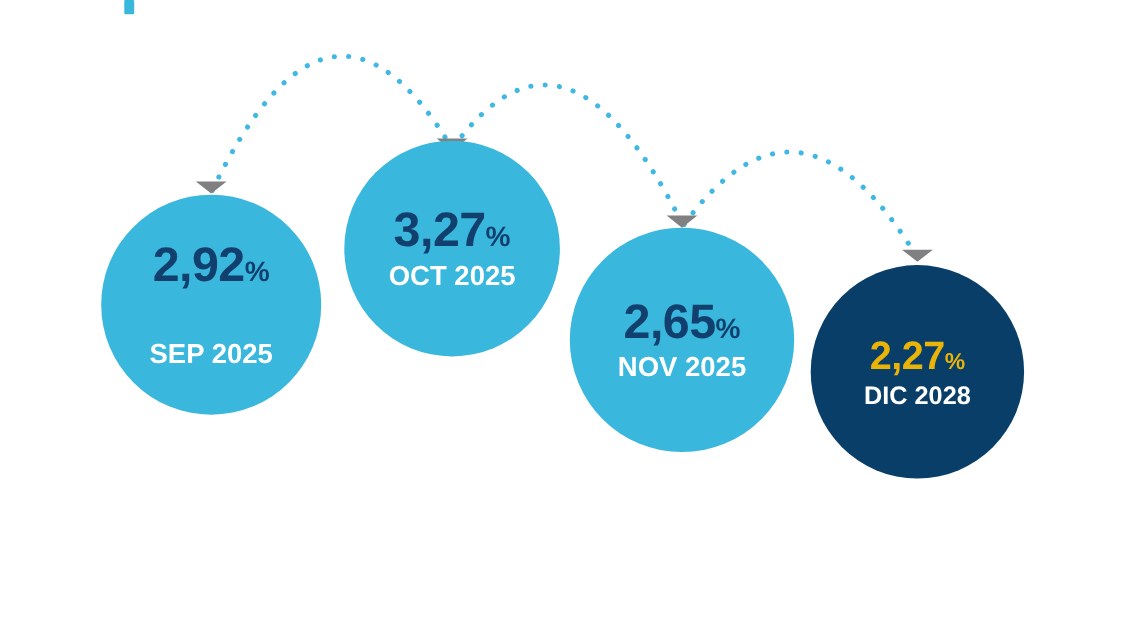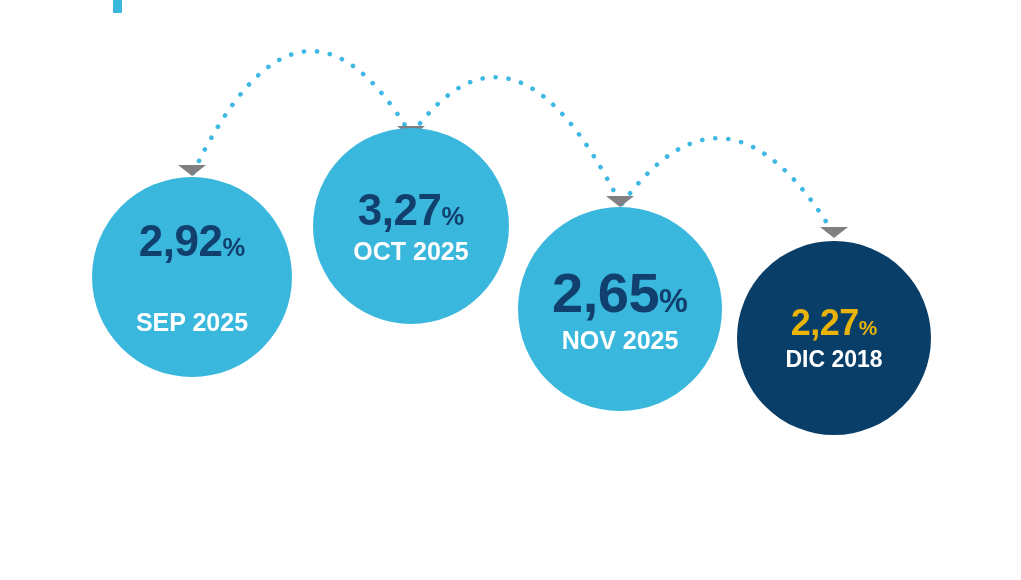--- a/index.html
+++ b/index.html
@@ -78,22 +78,22 @@
   <div id="bubble-layer">
       <div class="bubble" style="left: 92px; top: 177px; width: 200px; height: 200px; background: rgb(58, 183, 220);">
         <div class="bubble-value" style="color: rgb(17, 63, 110); font-size: 44px; margin-bottom: 7px;"><span>2,92</span><span class="pct">%</span></div>
         <div class="bubble-label" style="color: rgb(255, 255, 255); font-size: 25px; margin-top: 40px;">SEP 2025</div>
       </div>
       <div class="bubble" style="left: 313px; top: 128px; width: 196px; height: 196px; background: rgb(58, 183, 220);">
         <div class="bubble-value" style="color: rgb(17, 63, 110); font-size: 44px; margin-bottom: 7px;"><span>3,27</span><span class="pct">%</span></div>
         <div class="bubble-label" style="color: rgb(255, 255, 255); font-size: 25px;">OCT 2025</div>
       </div>
       <div class="bubble" style="left: 518px; top: 207px; width: 204px; height: 204px; background: rgb(58, 183, 220);">
-        <div class="bubble-value" style="color: rgb(17, 63, 110); font-size: 56px; margin-bottom: 7px;"><span>2,65</span><span class="pct">%</span></div>
+        <div class="bubble-value" style="color: rgb(17, 63, 110); font-size: 44px; margin-bottom: 7px;"><span>2,65</span><span class="pct">%</span></div>
         <div class="bubble-label" style="color: rgb(255, 255, 255); font-size: 25px; text-align: right;">NOV 2025</div>
       </div>
       <div class="bubble" style="left: 737px; top: 241px; width: 194px; height: 194px; background: rgb(8, 62, 104);">
         <div class="bubble-value" style="color: #eab308; font-size: 36px; margin-bottom: 7px;"><span>2,27</span><span class="pct">%</span></div>
-        <div class="bubble-label" style="color: rgb(255, 255, 255); font-size: 23px;">DIC 2018</div>
+        <div class="bubble-label" style="color: rgb(255, 255, 255); font-size: 23px;">DIC 2028</div>
       </div>
     </div>
 
 </div>
 
 </body></html>

